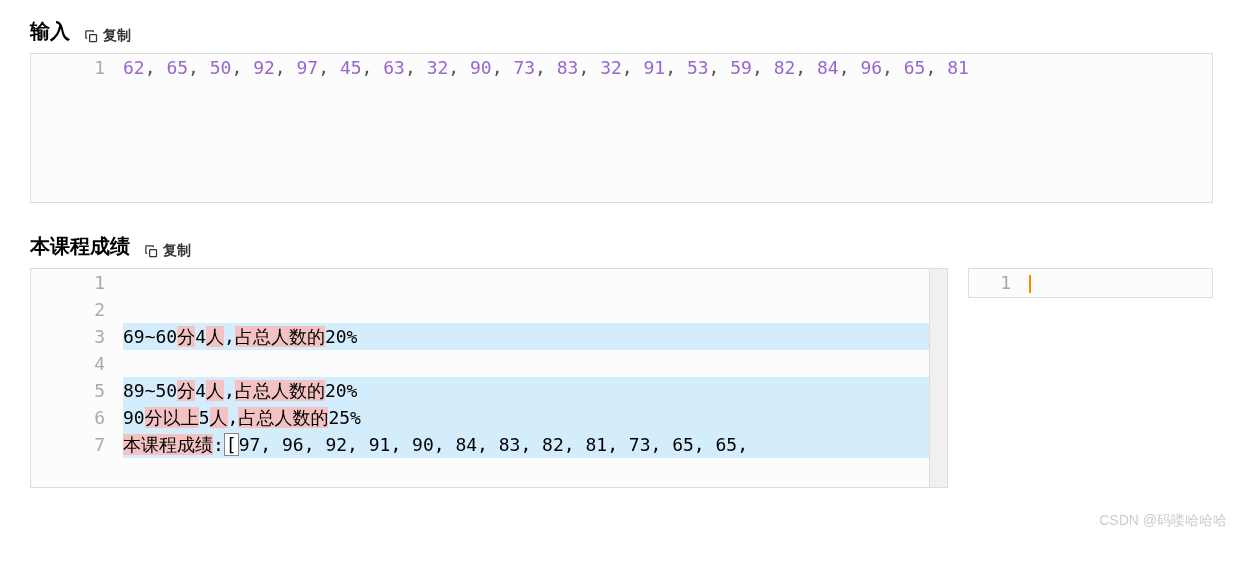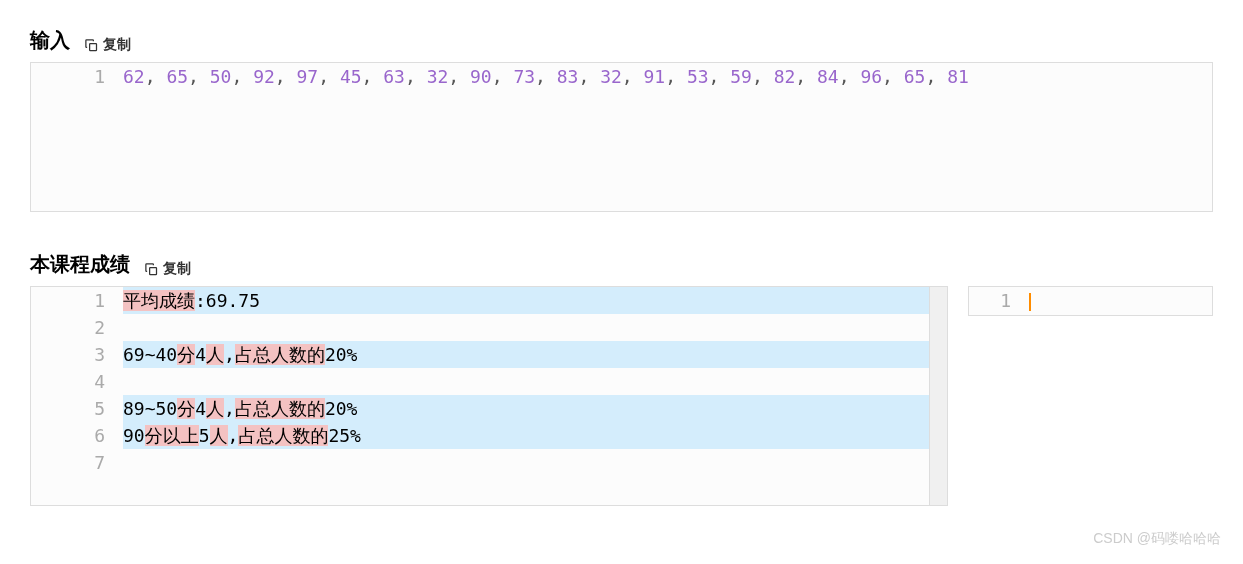--- a/index.html
+++ b/index.html
@@ -27,21 +27,20 @@
       color: #000;
       margin-right: 14px;
     }
     .copy-btn {
       display: inline-flex;
       align-items: center;
       cursor: pointer;
       color: #333;
       font-size: 14px;
       font-weight: bold;
-      margin-top: 18px;
     }
     .copy-btn svg {
       width: 15px;
       height: 15px;
       margin-right: 4px;
     }
     .code-area {
       border: 1px solid #ddd;
       background: #fcfcfc;
       font-family: "Consolas", "Monaco", monospace;
@@ -135,21 +134,21 @@
       width: 60px;
     }
     .cursor {
       border-left: 2px solid #ff8c00;
       display: inline-block;
       height: 18px;
       vertical-align: middle;
     }
     .watermark {
       position: absolute;
-      right: 22px;
+      right: 16px;
       bottom: 6px;
       color: #ccc;
       font-size: 14px;
     }
   </style>
 </head>
 <body>
 
 <div class="section">
   <div class="section-header">
@@ -181,42 +180,42 @@
       <span>复制</span>
     </span>
   </div>
 
   <div class="output-container">
     <div class="output-left">
       <div class="code-area output-block-inner output-block vscroll" id="expected-block">
         <div class="scrollbar-track"></div>
       <div class="code-row">
             <div class="line-gutter">1</div>
-            <div class="line-content"><span class="hl">平均成绩</span><span>:69.75</span></div>
           </div>
           <div class="code-row">
             <div class="line-gutter">2</div>
           </div>
           <div class="code-row">
             <div class="line-gutter">3</div>
-            <div class="line-content"><span>69~40</span><span class="hl">分</span><span>4</span><span class="hl">人</span><span>,</span><span class="hl">占总人数的</span><span>20%</span></div>
+            <div class="line-content"><span>69~60</span><span class="hl">分</span><span>4</span><span class="hl">人</span><span>,</span><span class="hl">占总人数的</span><span>20%</span></div>
           </div>
           <div class="code-row">
             <div class="line-gutter">4</div>
           </div>
           <div class="code-row">
             <div class="line-gutter">5</div>
             <div class="line-content"><span>89~50</span><span class="hl">分</span><span>4</span><span class="hl">人</span><span>,</span><span class="hl">占总人数的</span><span>20%</span></div>
           </div>
           <div class="code-row">
             <div class="line-gutter">6</div>
             <div class="line-content"><span>90</span><span class="hl">分以上</span><span>5</span><span class="hl">人</span><span>,</span><span class="hl">占总人数的</span><span>25%</span></div>
           </div>
           <div class="code-row">
             <div class="line-gutter">7</div>
+            <div class="line-content"><span class="hl">本课程成绩</span><span>:</span><span class="hlbracket">[</span><span>97, 96, 92, 91, 90, 84, 83, 82, 81, 73, 65, 65,</span></div>
           </div>
         </div>
     </div>
     <div class="output-right">
       <div class="right-panel code-area">
         <div class="code-row">
           <div class="line-gutter">1</div>
           <div class="line-content"><span class="cursor"></span></div>
         </div>
       </div>

